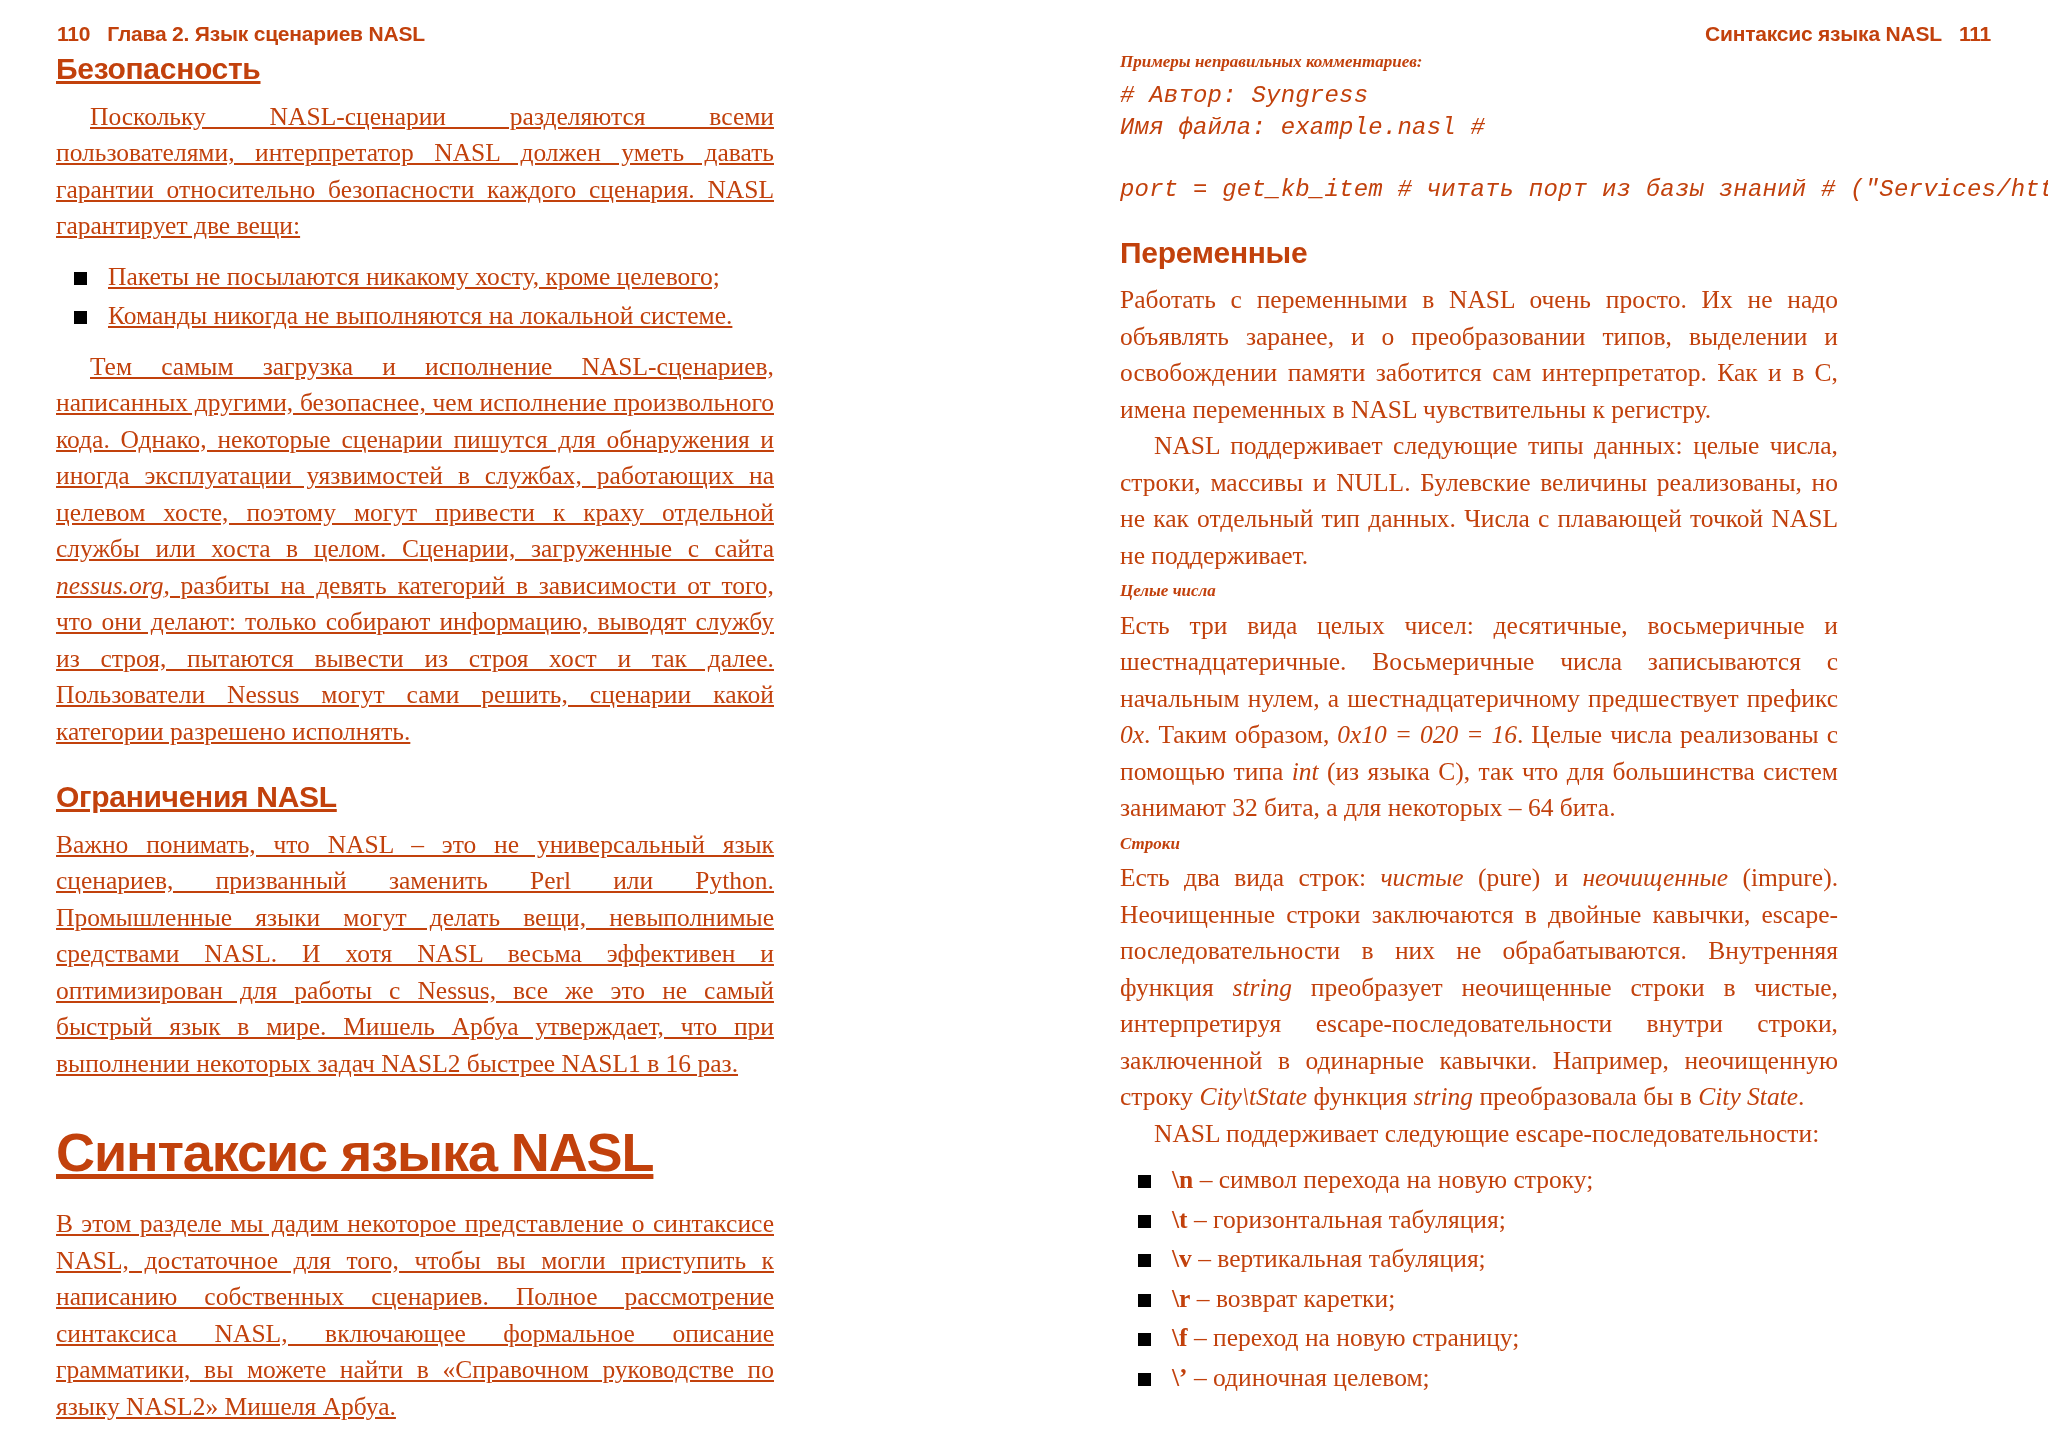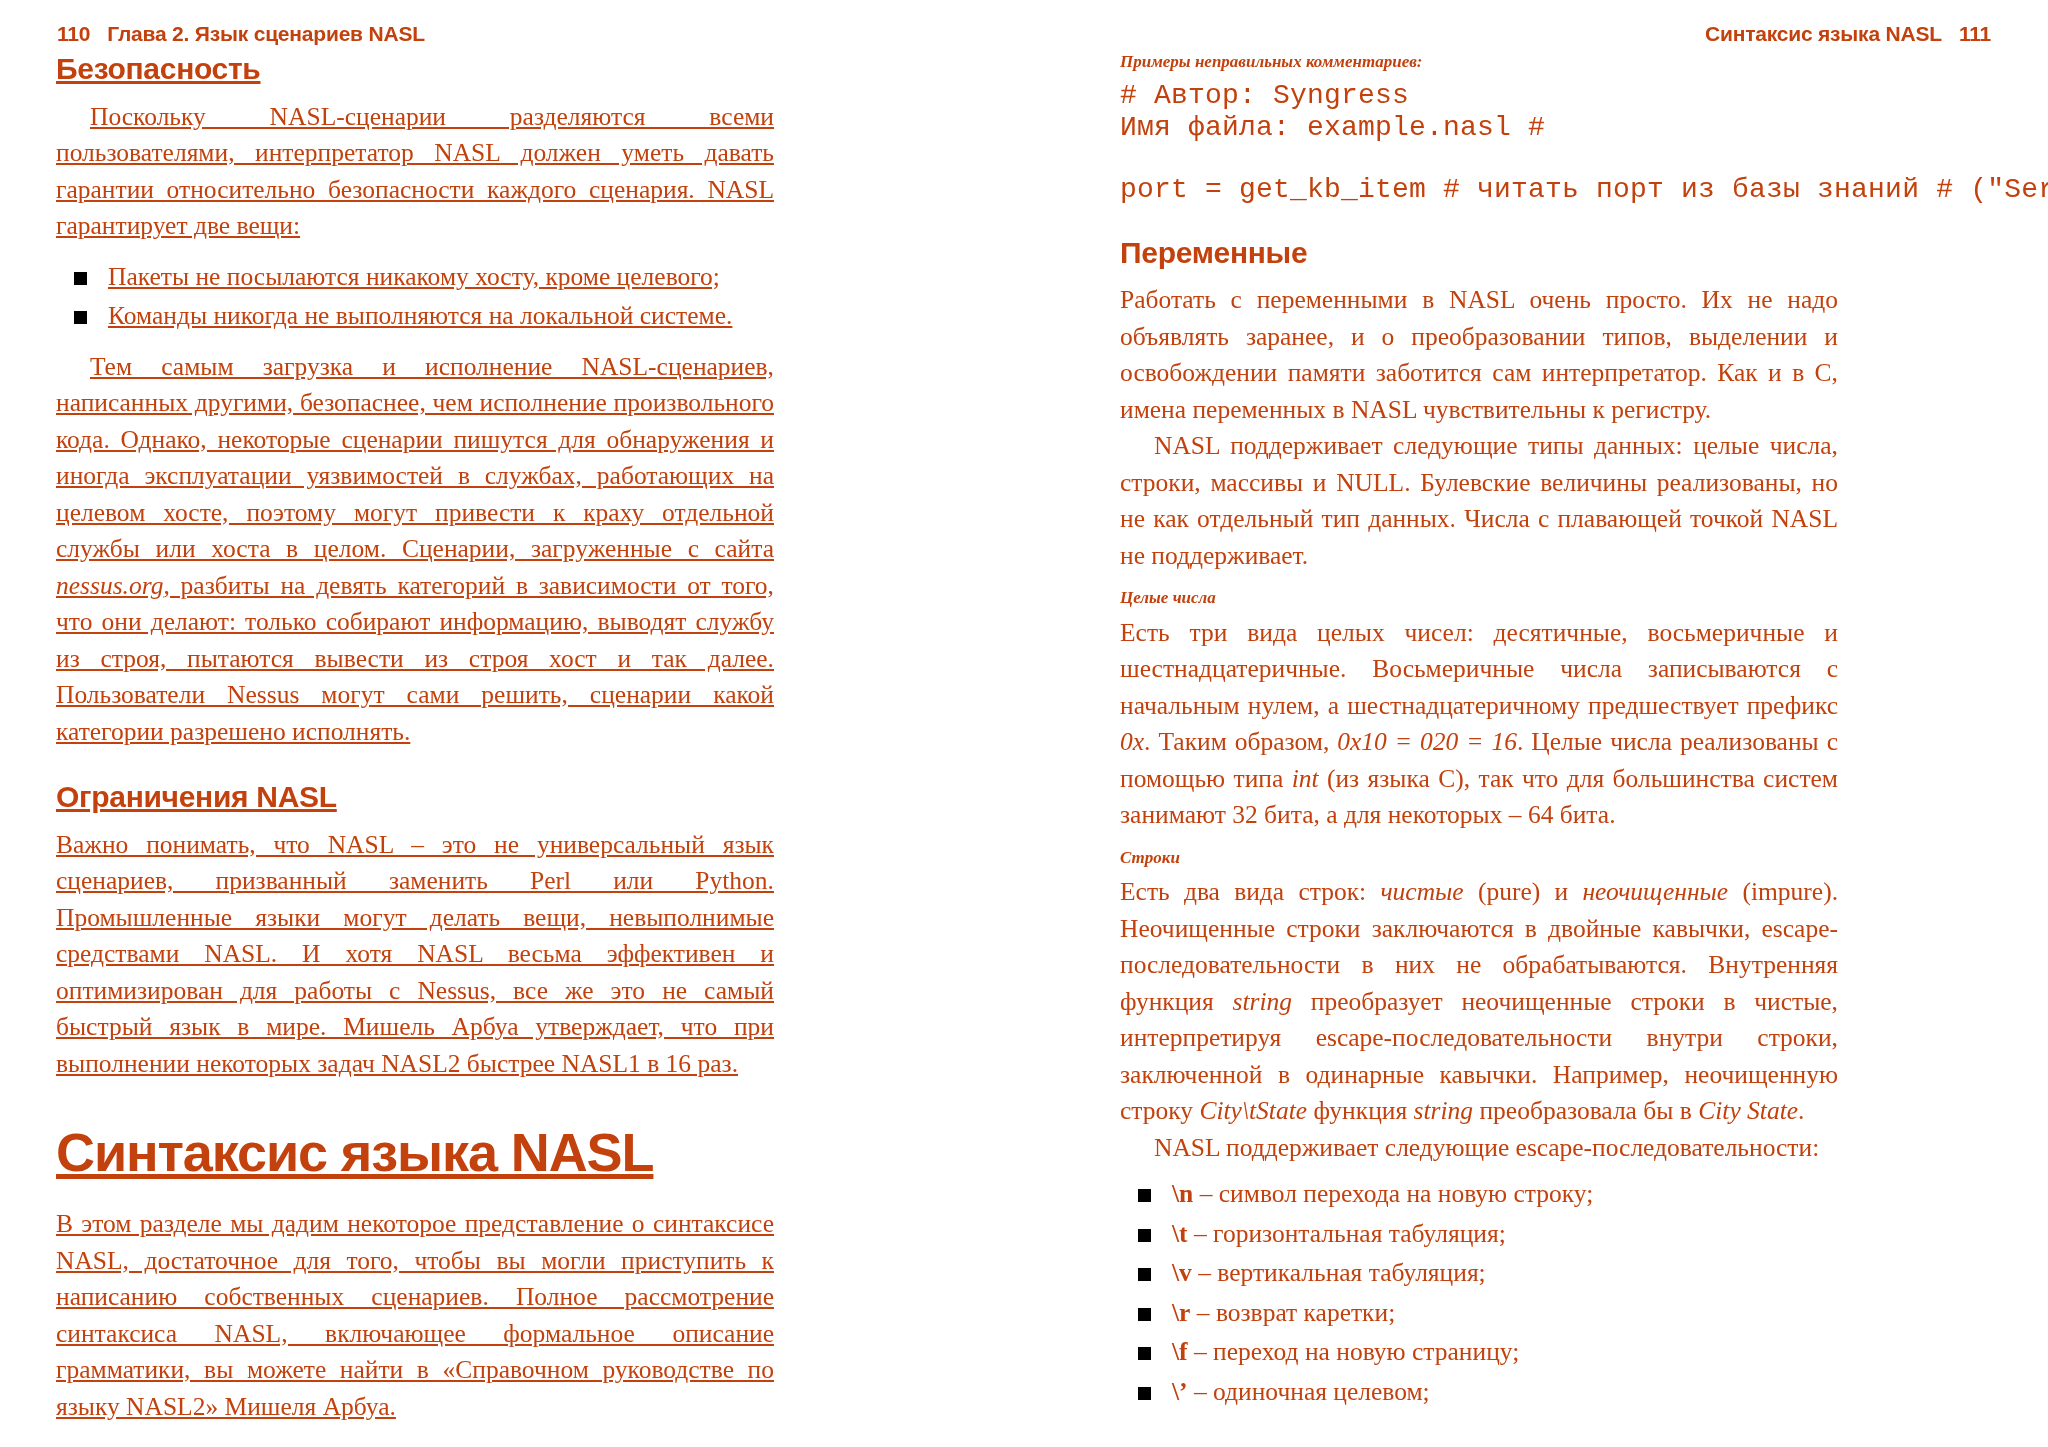--- a/index.html
+++ b/index.html
@@ -60,21 +60,21 @@
   }
   h2.sec.first { margin-top: 0; }
   h3.subsec {
     font-family: "Liberation Serif", "DejaVu Serif", serif;
     font-weight: bold;
     font-style: italic;
     font-size: 17px;
     line-height: 1.15;
     margin: 26px 0 7px 0;
   }
-  h3.subsec.tight { margin-top: 14px; }
+  h3.subsec.tight { margin-top: 7px; }
   h3.subsec.first { margin-top: 0; }
 
   
   p.body {
     font-size: 25.5px;
     line-height: 36.5px;
     margin: 0;
     text-align: justify;
     text-justify: inter-word;
     hyphens: manual;
@@ -103,25 +103,26 @@
     top: 13px;
     width: 13px;
     height: 13px;
     background: #000000;
   }
   ul.sq li b { font-weight: bold; }
 
   
   pre.code {
     font-family: "Liberation Mono", "DejaVu Sans Mono", monospace;
-    font-size: 28px;
+    font-size: 24px;
     line-height: 32px;
     margin: 8px 0 0 0;
     white-space: pre;
     letter-spacing: 0.2px;
+    font-style: italic;
   }
   pre.code.gap { margin-top: 30px; }
 
   i, em { font-style: italic; }
 </style>
 </head>
 <body>
 
 <div class="page">
 

